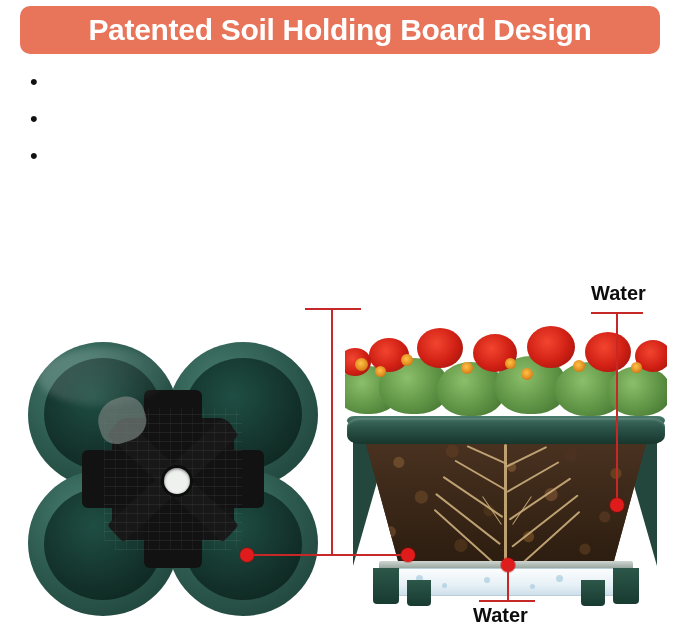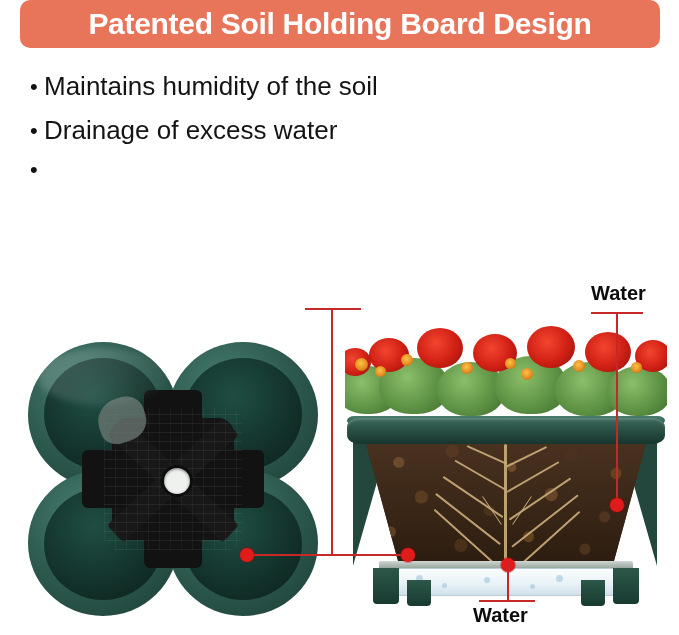--- a/index.html
+++ b/index.html
@@ -1,21 +1,21 @@
 <!DOCTYPE html>
 <html><head>
 <meta charset="utf-8">
 <style>
   html,body{margin:0;padding:0;background:#ffffff;}
   body{width:679px;height:635px;position:relative;overflow:hidden;
        font-family:"Liberation Sans","DejaVu Sans",sans-serif;
        -webkit-font-smoothing:antialiased;}
 
   
-  #banner{position:absolute;left:20px;top:0;width:640px;height:48px;
+  #banner{position:absolute;left:20px;top:6px;width:640px;height:48px;
           border-radius:10px;display:flex;align-items:center;justify-content:center;
           box-sizing:border-box;}
   #banner-title{color:#ffffff;font-size:30px;font-weight:bold;letter-spacing:-0.3px;
                 white-space:nowrap;line-height:1;}
 
   
   #bullets{position:absolute;left:30px;top:72px;width:560px;}
   .bullet-row{display:flex;align-items:baseline;margin-bottom:15px;}
   .bullet-dot{width:14px;flex:0 0 14px;color:#111;font-size:22px;line-height:1;
               position:relative;top:-1px;}
@@ -180,25 +180,23 @@
 </head>
 <body>
 
 <div id="banner" style="background: rgb(232, 116, 90);">
   <div id="banner-title">Patented Soil Holding Board Design</div>
 </div>
 
 <div id="bullets">
   <div class="bullet-row">
     <span class="bullet-dot">•</span>
-    <span class="bullet-text">Maintains humidity of the soil</span>
   </div>
   <div class="bullet-row">
     <span class="bullet-dot">•</span>
-    <span class="bullet-text">Drainage of excess water</span>
   </div>
   <div class="bullet-row">
     <span class="bullet-dot">•</span>
   </div>
 </div>
 
 <div id="diagram">
 
   <div id="planter-top">
     <div class="clover-lobe lobe-outer" id="lo-tl"></div>

